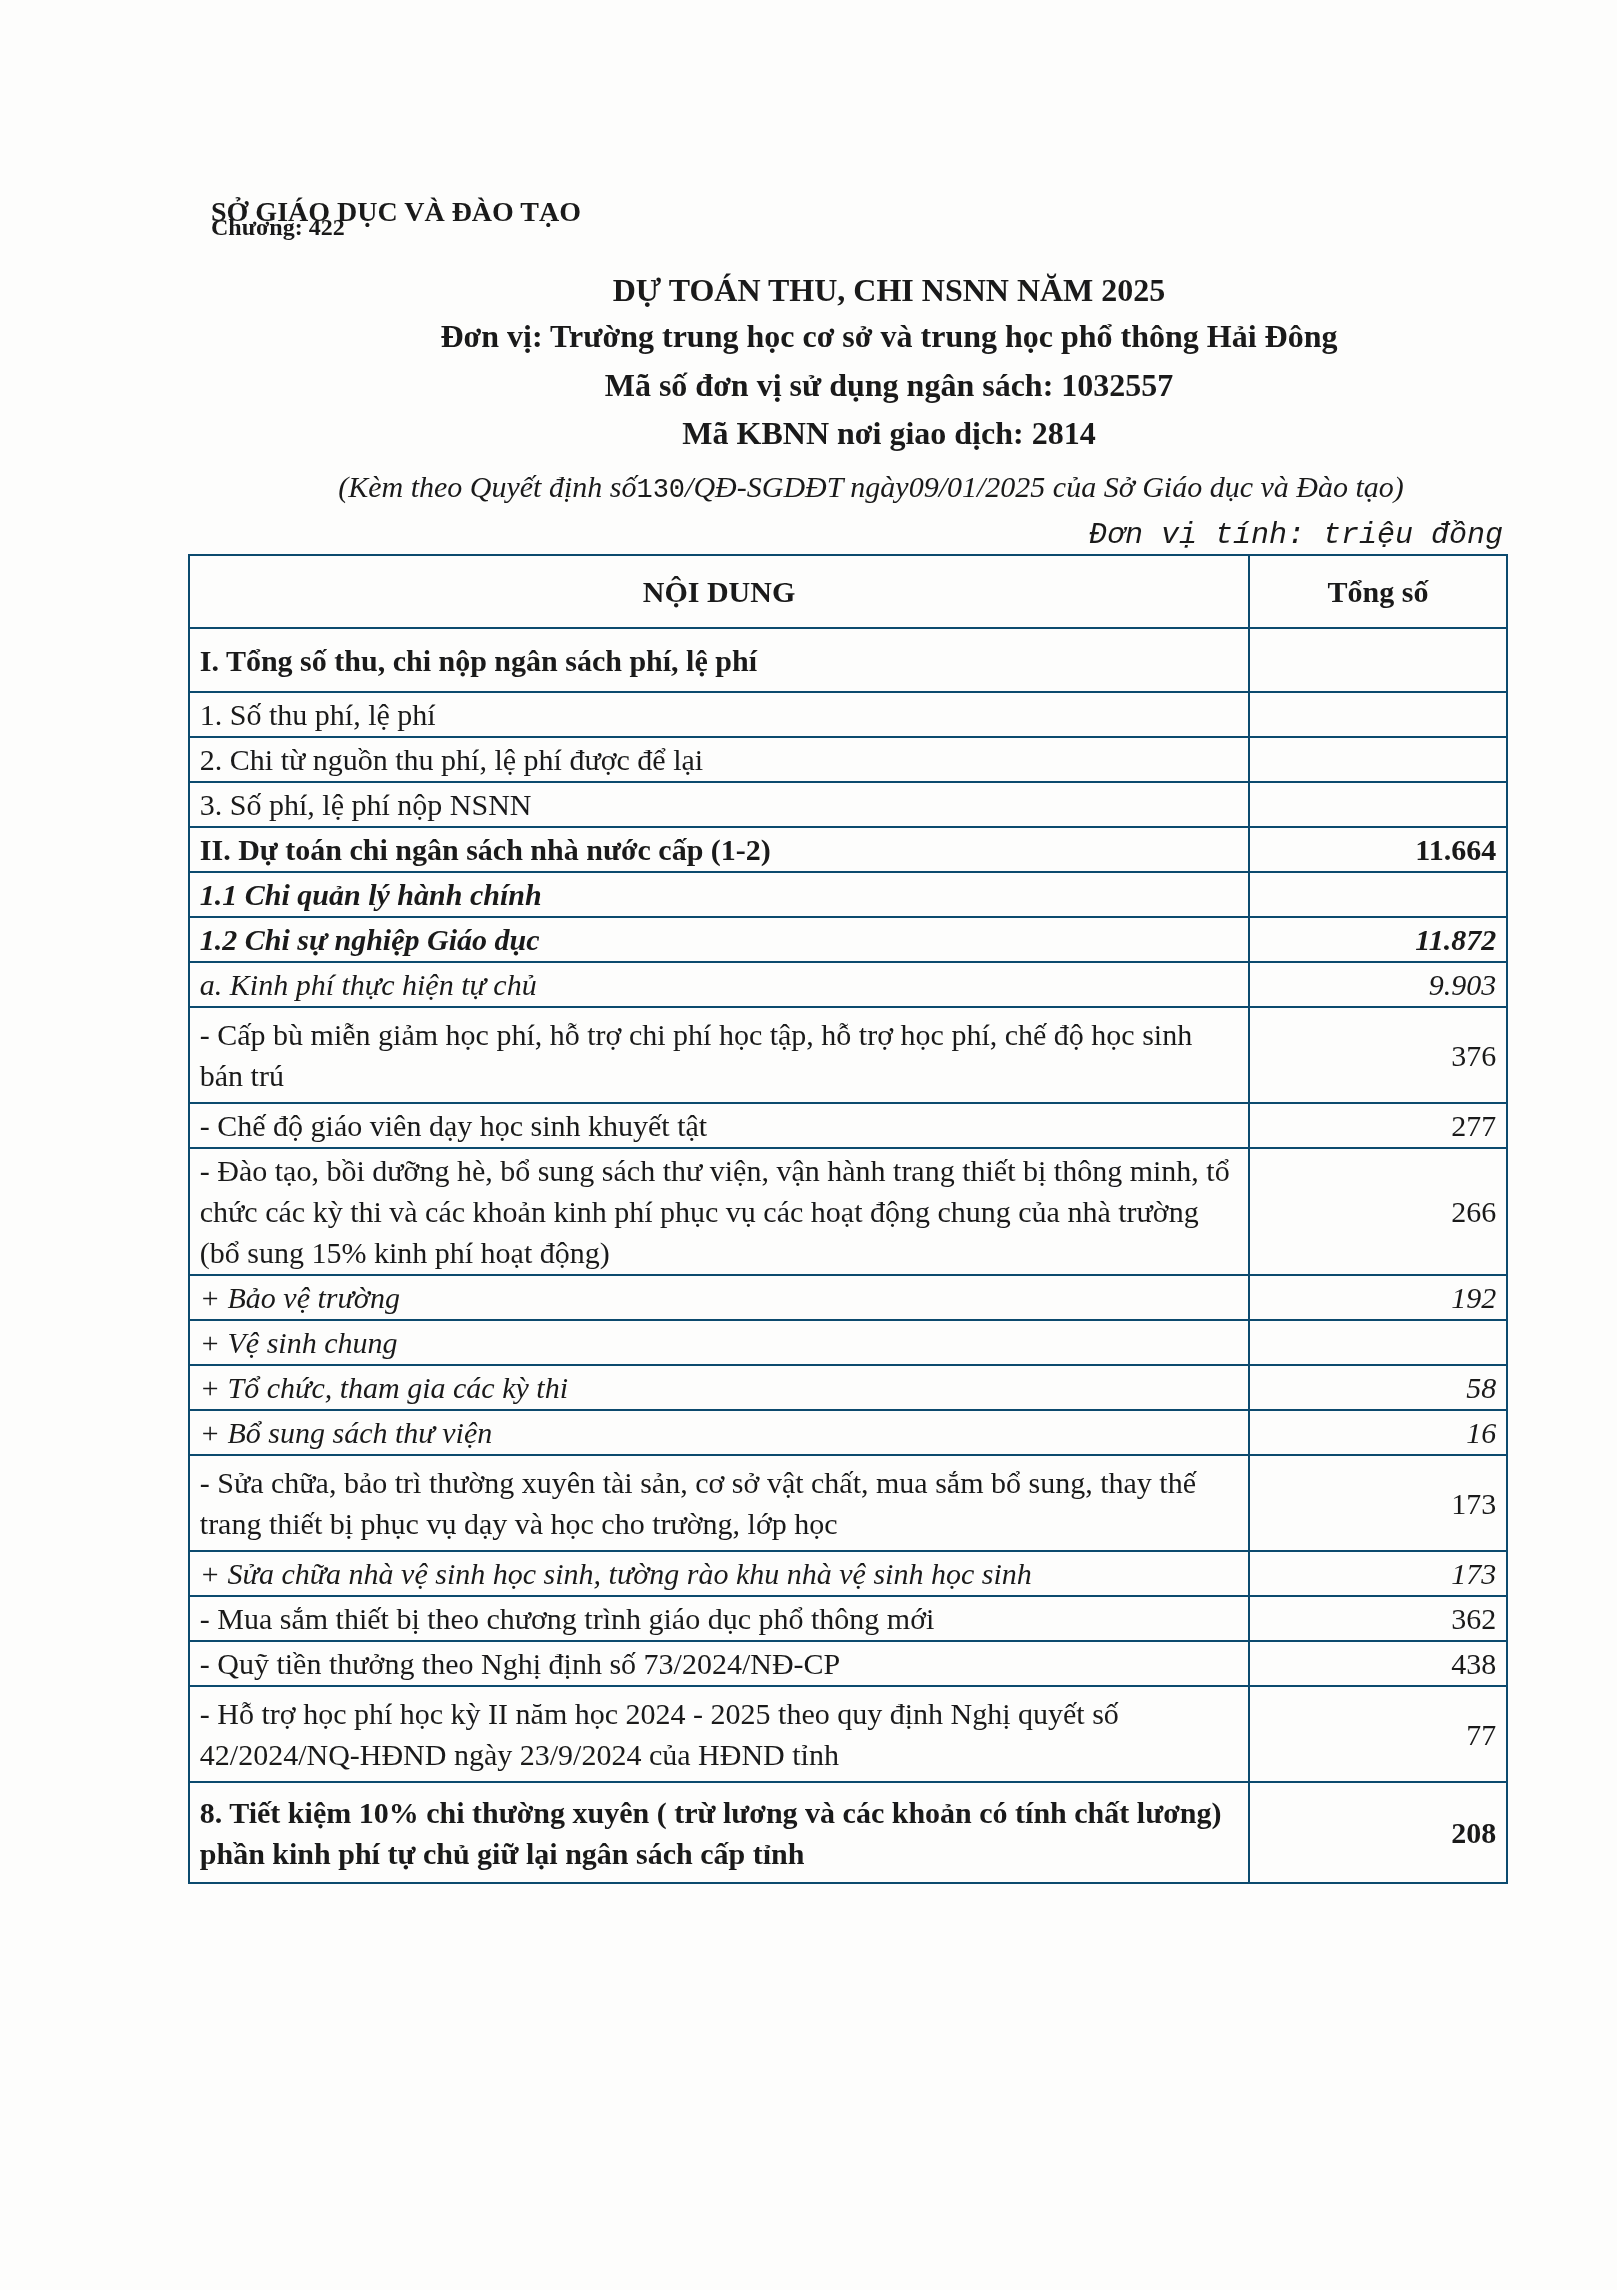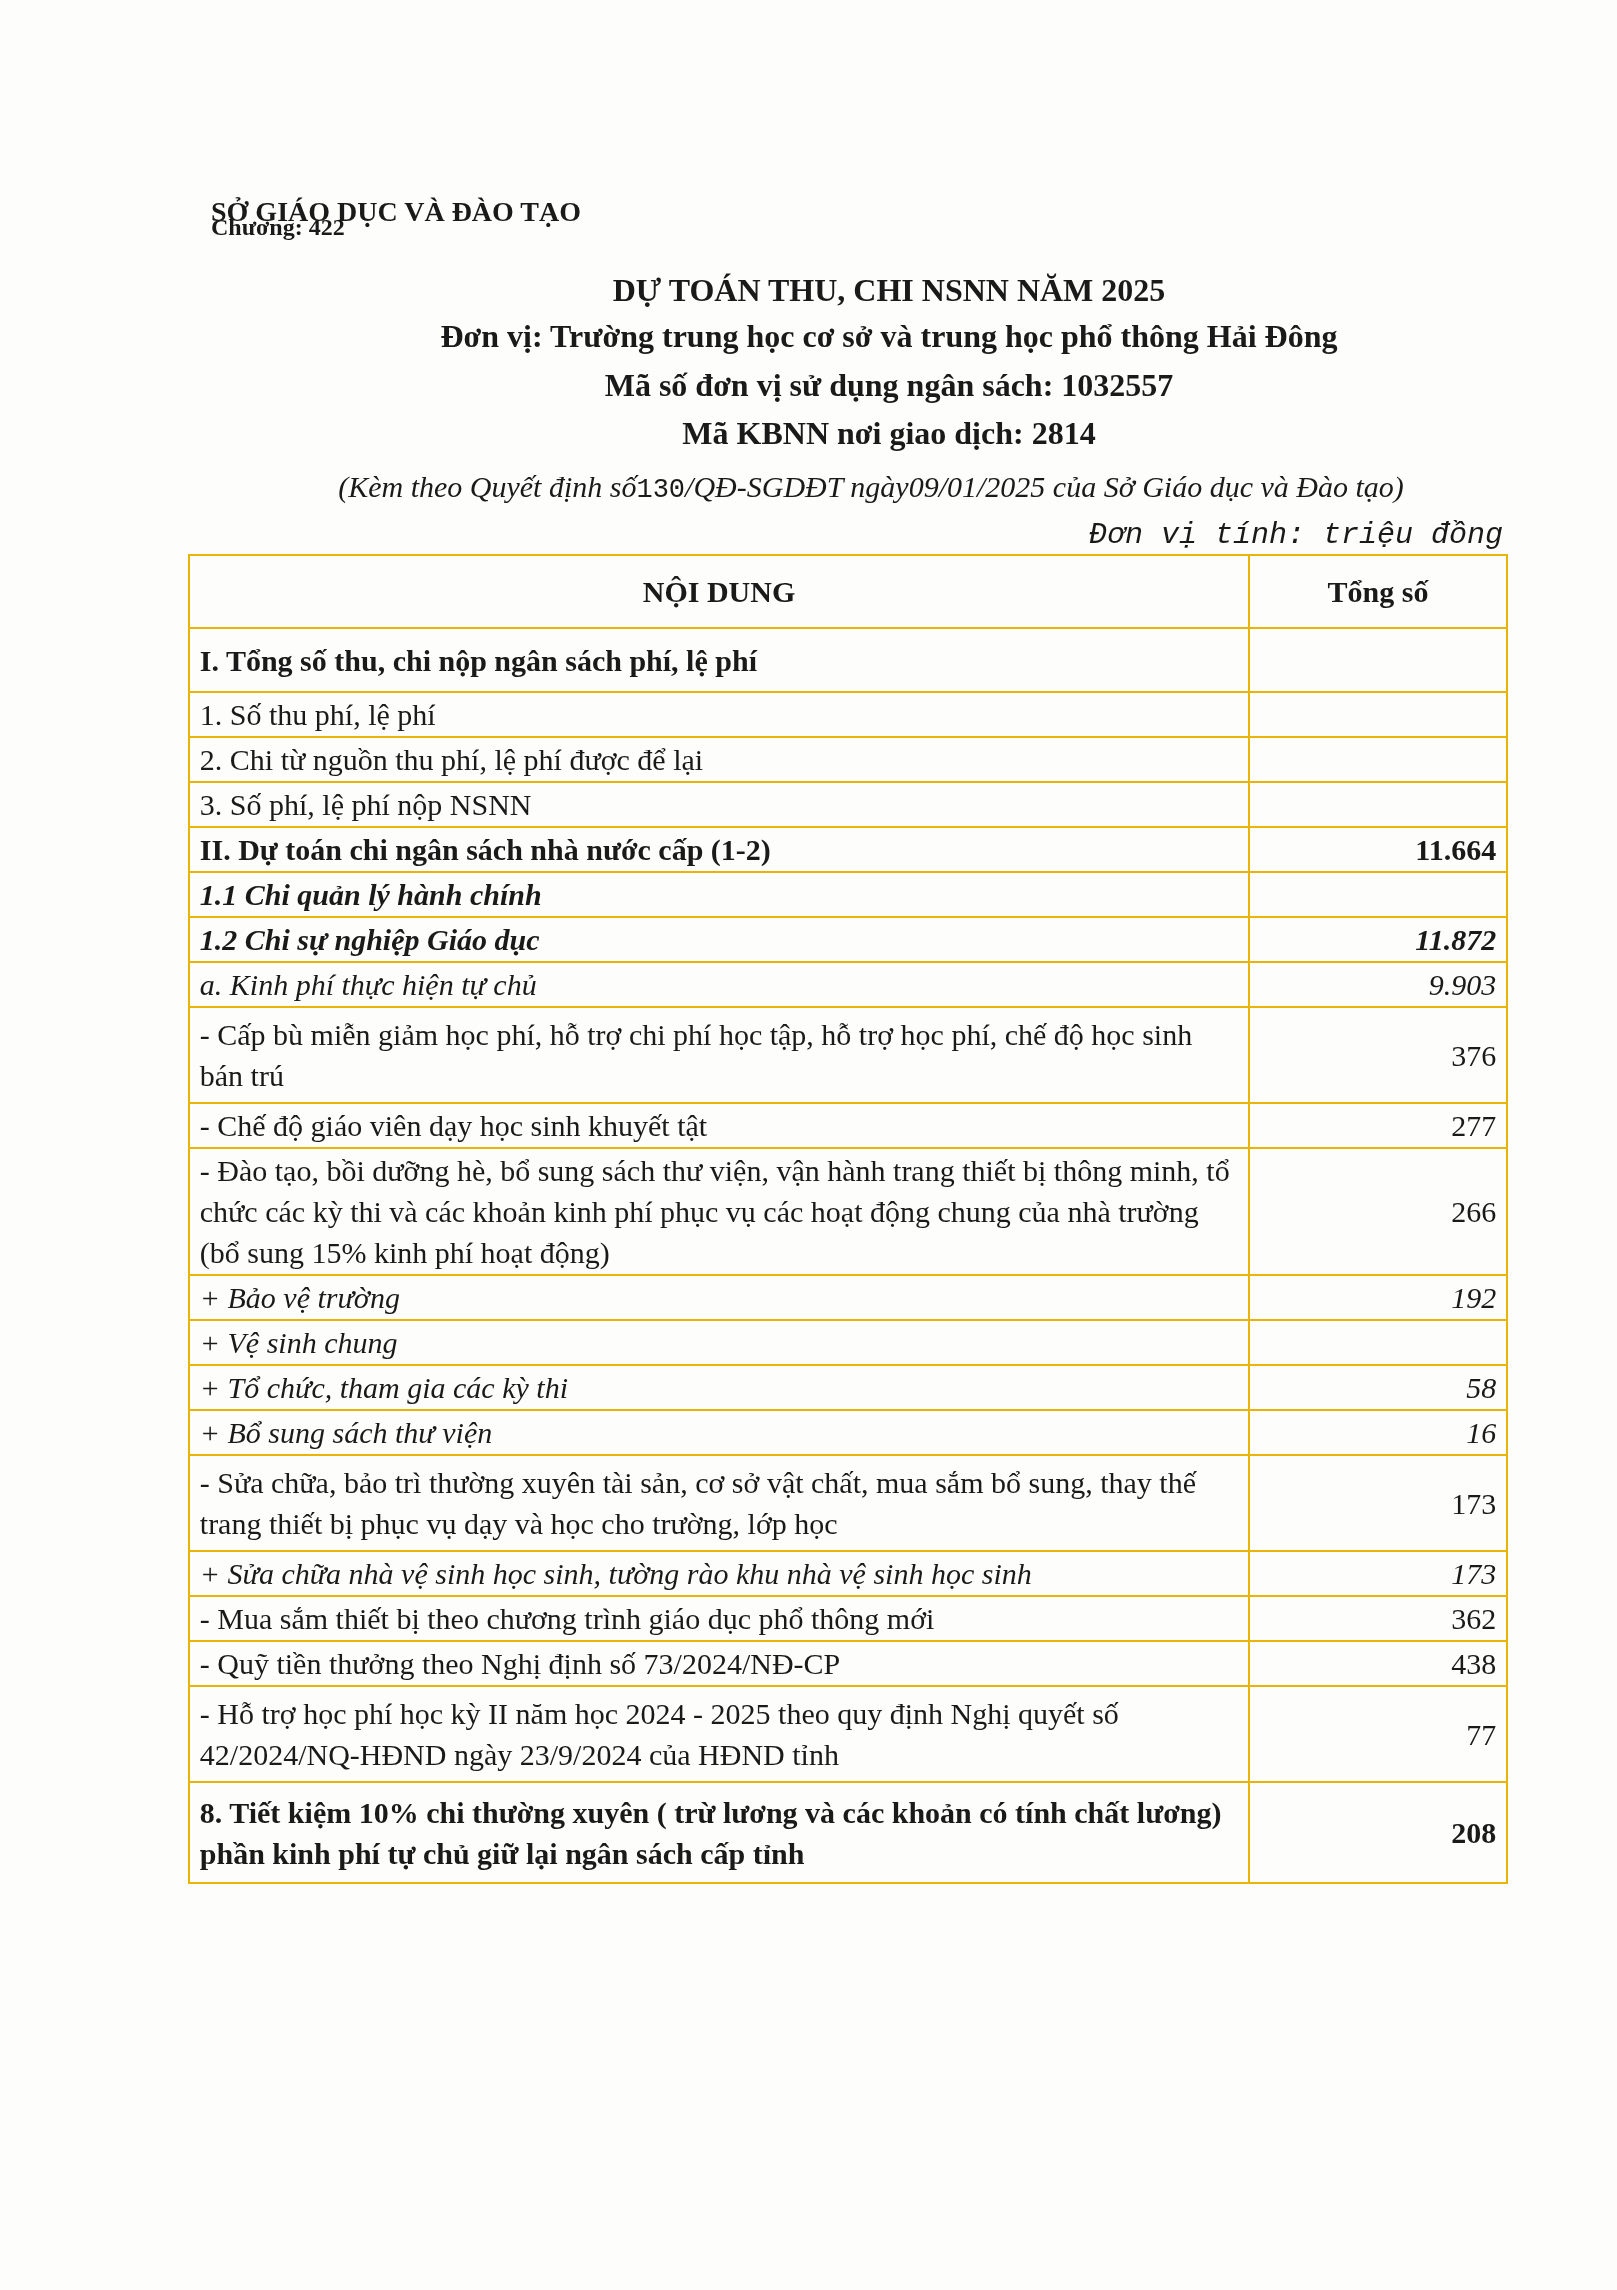--- a/index.html
+++ b/index.html
@@ -16,21 +16,21 @@
   .kbnn { top: 414px; font-size: 32px; line-height: 39px; left: 80px; }
   .attach { position: absolute; left: 0; width: 1618px; text-align: center; top: 468px; font-style: italic; font-size: 30px; line-height: 37px; left: 62px; }
   .attach .hand { font-style: normal; font-family: Liberation Mono, monospace; font-size: 27px; }
   .currency { position: absolute; right: 115px; top: 517px; font-style: italic; font-size: 30px; line-height: 37px; font-family: Liberation Mono, monospace; }
 
   table.budget {
     position: absolute; left: 188px; top: 554px; width: 1319px;
     border-collapse: collapse; table-layout: fixed;
   }
   table.budget td, table.budget th {
-    border: 2px solid #eab308; padding: 0 9.8px; font-size: 30px; line-height: 41px; vertical-align: middle;
+    border: 2px solid #0c4a6e; padding: 0 9.8px; font-size: 30px; line-height: 41px; vertical-align: middle;
   }
   table.budget th { font-weight: bold; height: 71px; }
   col.c1 { width: 1060px; }
   col.c2 { width: 258px; }
   td.num { text-align: right; padding-right: 19.5px; }
   tr.bold td { font-weight: bold; }
   tr.bolditalic td { font-weight: bold; font-style: italic; }
   tr.italic td { font-style: italic; }
   tr.plain td { font-weight: normal; }
   td.indent { padding-left: 21.5px; }

